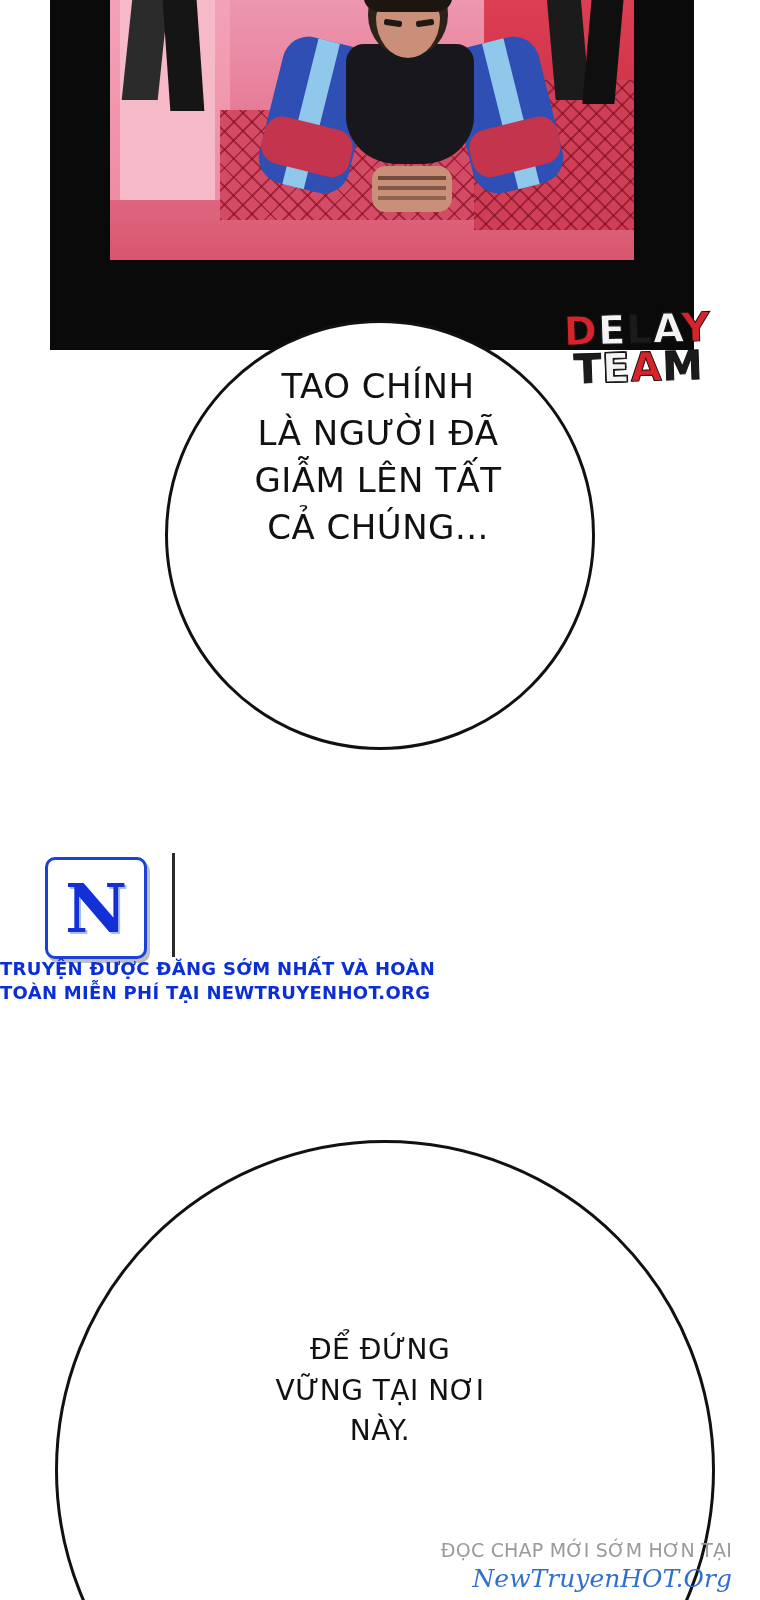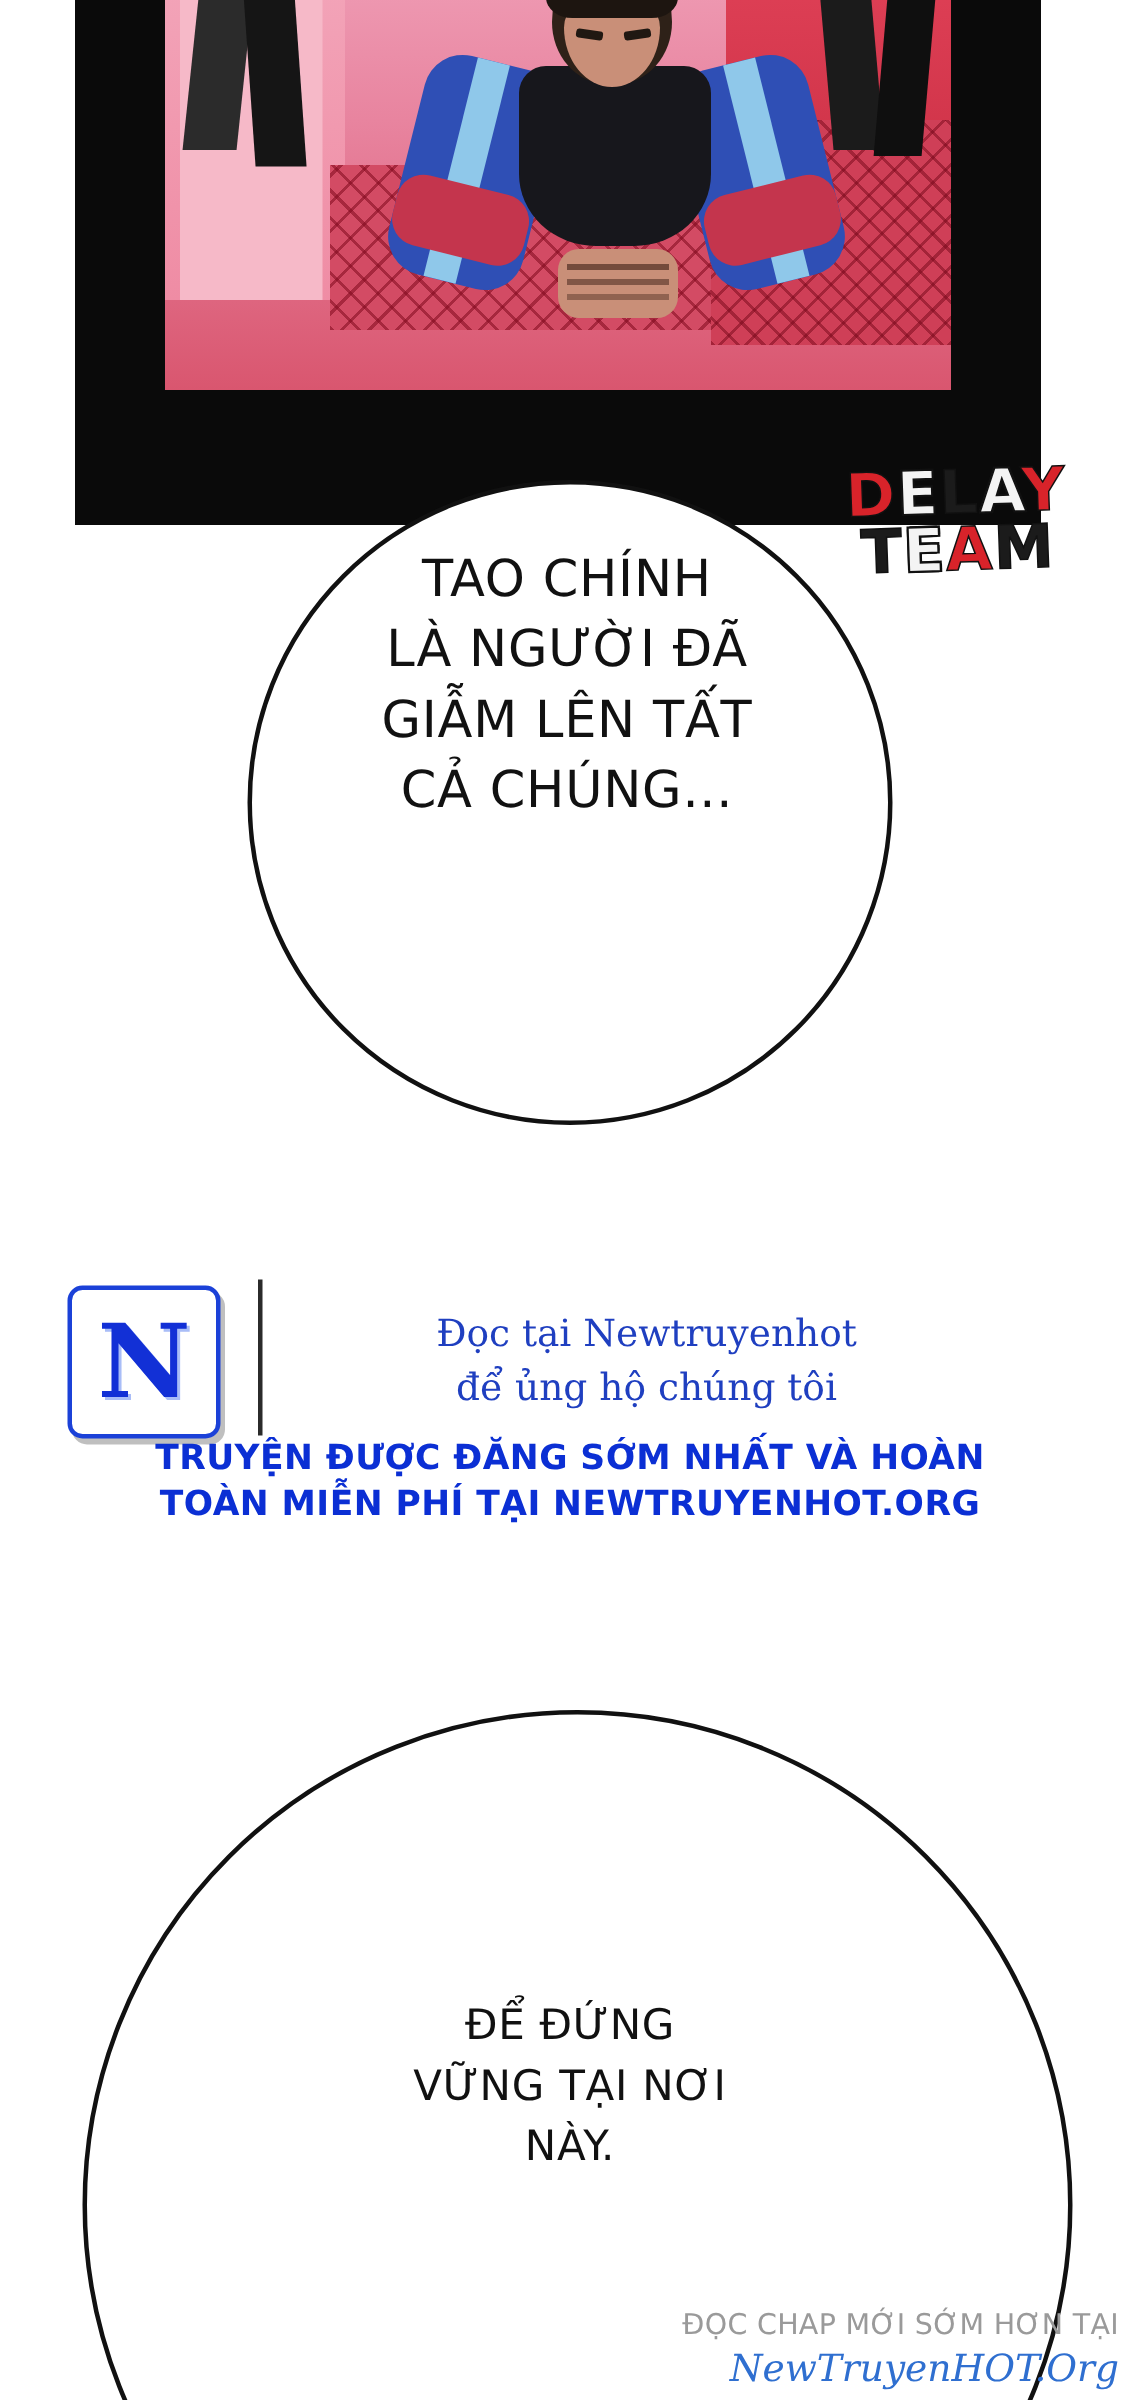--- a/index.html
+++ b/index.html
@@ -287,24 +287,24 @@
     text-align: center;
     font-family: "DejaVu Serif", serif;
     font-size: 25px;
     line-height: 1.45;
     color: #1f3fc0;
   }
   .promo-banner {
     position: absolute;
     left: 0; right: 0;
     top: 112px;
-    text-align: center;
+    text-align: left;
     font-family: "DejaVu Sans", sans-serif;
     font-weight: 700;
-    font-size: 23px;
+    font-size: 18px;
     line-height: 1.35;
     color: #0b2fd4;
     letter-spacing: .3px;
   }
 
   
   .bubble-2 {
     position: absolute;
     left: 55px;
     top: 1140px;
@@ -324,21 +324,21 @@
     font-size: 28px;
     font-weight: 500;
     line-height: 1.45;
     color: #111;
     letter-spacing: .5px;
   }
 
   
   .watermark {
     position: absolute;
-    right: 14px;
+    right: 28px;
     bottom: 6px;
     text-align: right;
     line-height: 1.25;
   }
   .wm-top {
     font-family: "DejaVu Sans", sans-serif;
     font-size: 19px;
     color: #9a9a9a;
     letter-spacing: .2px;
   }
@@ -395,24 +395,20 @@
     <div>GIẪM LÊN TẤT</div>
     <div>CẢ CHÚNG...</div>
   </div>
 </div>
 
 <div class="promo">
   <div class="promo-logo">
     <span>N</span>
   </div>
   <div class="promo-divider"></div>
-  <div class="promo-lines">
-    <div>Đọc tại Newtruyenhot</div>
-    <div>để ủng hộ chúng tôi</div>
-  </div>
   <div class="promo-banner">
     <div>TRUYỆN ĐƯỢC ĐĂNG SỚM NHẤT VÀ HOÀN</div>
     <div>TOÀN MIỄN PHÍ TẠI NEWTRUYENHOT.ORG</div>
   </div>
 </div>
 
 <div class="bubble-2"></div>
 <div class="bubble-2-text">
   <div>ĐỂ ĐỨNG</div>
   <div>VỮNG TẠI NƠI</div>

